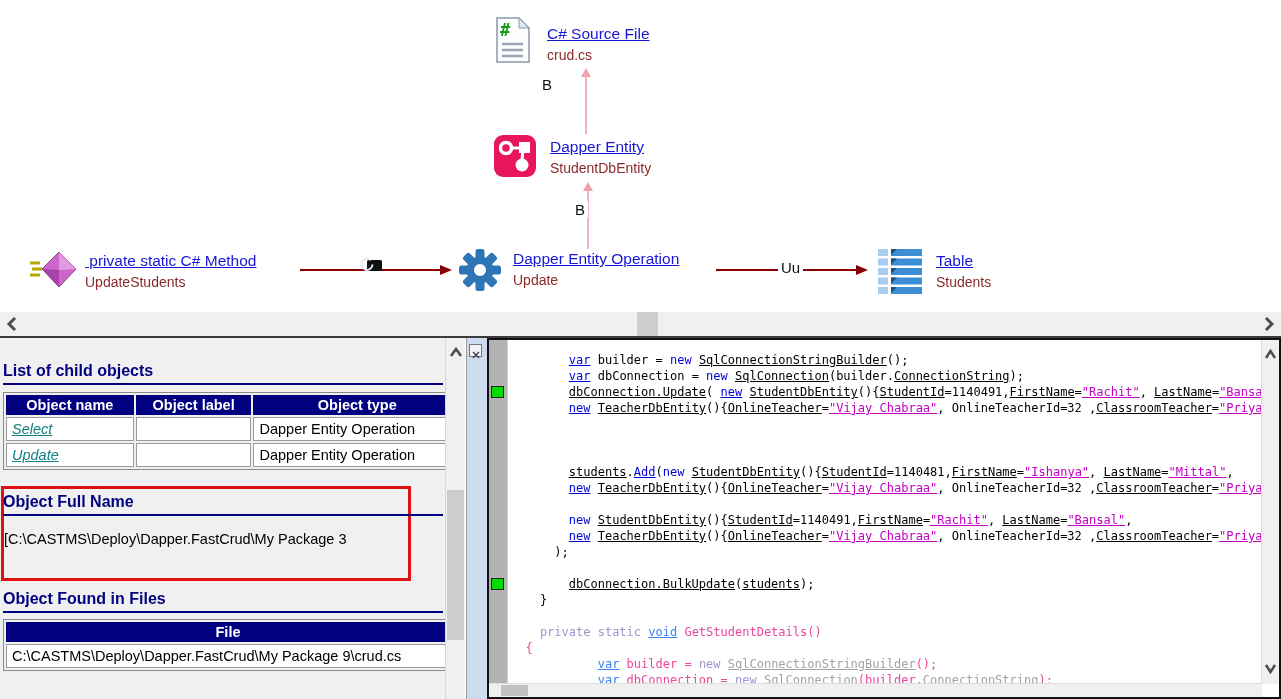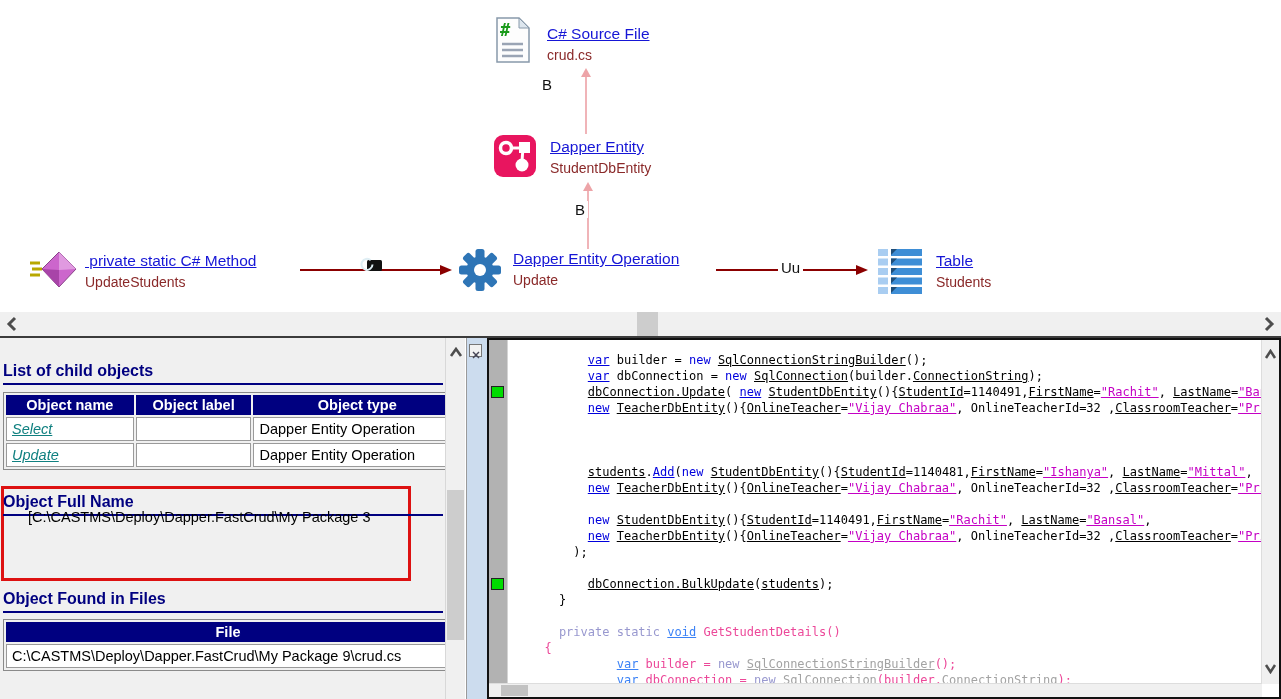--- a/index.html
+++ b/index.html
@@ -23,34 +23,34 @@
   
   #bottom{position:absolute;left:0;top:336px;width:1281px;height:363px;border-top:2px solid #3c3c3c;box-sizing:border-box;}
   
   #left-panel{position:absolute;left:0;top:0;width:465px;height:361px;background:#f0f0f0;border-right:1px solid #333;box-sizing:border-box;}
   .lp-title{position:absolute;left:3px;color:#000080;font-weight:bold;font-size:16px;
             border-bottom:2px solid #000080;padding-bottom:3px;width:440px;box-sizing:border-box;}
   .lp-table{border-collapse:separate;border-spacing:2px;position:absolute;left:3px;background:#f0f0f0;border:1px solid #8a8a8a;}
   .lp-table th{background:#000080;color:#fff;font-weight:bold;font-size:14.5px;padding:2px 4px;text-align:center;}
   .lp-table td{background:#fff;border:1px solid #9a9a9a;font-size:14.5px;color:#000;padding:1px 5px;height:20px;margin-left:6px;}
   .obj-link{color:#108080;font-style:italic;text-decoration:underline;}
-  #ofn-value{position:absolute;left:4px;top:170px;width:406px;font-size:14.5px;color:#000;line-height:19px;padding-left:24px;}
+  #ofn-value{position:absolute;left:4px;top:192px;width:406px;font-size:14.5px;color:#000;line-height:19px;}
   #red-box{position:absolute;left:1px;top:148px;width:404px;height:89px;border:3px solid #dd1111;pointer-events:none;}
   
   #lp-vscroll{position:absolute;left:445px;top:0;width:19px;height:100%;background:#f0f0f0;border-left:1px solid #d8d8d8;}
   #lp-vscroll .thumb{position:absolute;left:1px;top:152px;width:17px;height:150px;background:#cdcdcd;}
   
   #splitter{position:absolute;left:466px;top:0;width:21px;height:100%;background:#ccdcee;border-left:1px solid #9a9a9a;}
   #splitter-close{position:absolute;left:2px;top:6px;width:13px;height:13px;background:#f2f2f2;border:1px solid #777;box-sizing:border-box;text-align:center;}
   
   #code-panel{position:absolute;left:487px;top:0;width:794px;height:361px;background:#fff;border:2px solid #111;box-sizing:border-box;}
   #code-gutter{position:absolute;left:0;top:0;bottom:13px;width:18px;background:#b2b2b2;border-right:1px solid #d4d4d4;}
   .marker{position:absolute;left:2px;width:13px;height:12px;background:#0d0;border:1px solid #222;box-sizing:border-box;}
   #code-lines{position:absolute;left:18px;top:0;right:17px;bottom:13px;overflow:hidden;padding-top:12px;}
-  .code-line{height:16px;line-height:16px;font-family:"DejaVu Sans Mono",monospace;font-size:12px;white-space:pre;padding-left:4px;margin-left:19px;}
+  .code-line{height:16px;line-height:16px;font-family:"DejaVu Sans Mono",monospace;font-size:12px;white-space:pre;padding-left:4px;}
   .c-p{color:#000;} .c-k{color:#0000dd;} .c-ku{color:#0000dd;text-decoration:underline;}
   .c-u{color:#000;text-decoration:underline;} .c-su{color:#c400c4;text-decoration:underline;}
   .c-g{color:#ec4899;} .c-gk{color:#9898cf;} .c-gku{color:#3b82f6;text-decoration:underline;}
   .c-gu{color:#a3a3a3;text-decoration:underline;}
   #code-vscroll{position:absolute;right:0;top:0;width:17px;bottom:13px;background:#f0f0f0;border-left:1px solid #ddd;}
   #code-hscroll{position:absolute;left:0;right:17px;bottom:0;height:13px;background:#f0f0f0;border-top:1px solid #ddd;}
   #code-hscroll .thumb{position:absolute;left:12px;top:1px;width:27px;height:11px;background:#c2c2c2;}
 </style>
 </head>
 <body>

